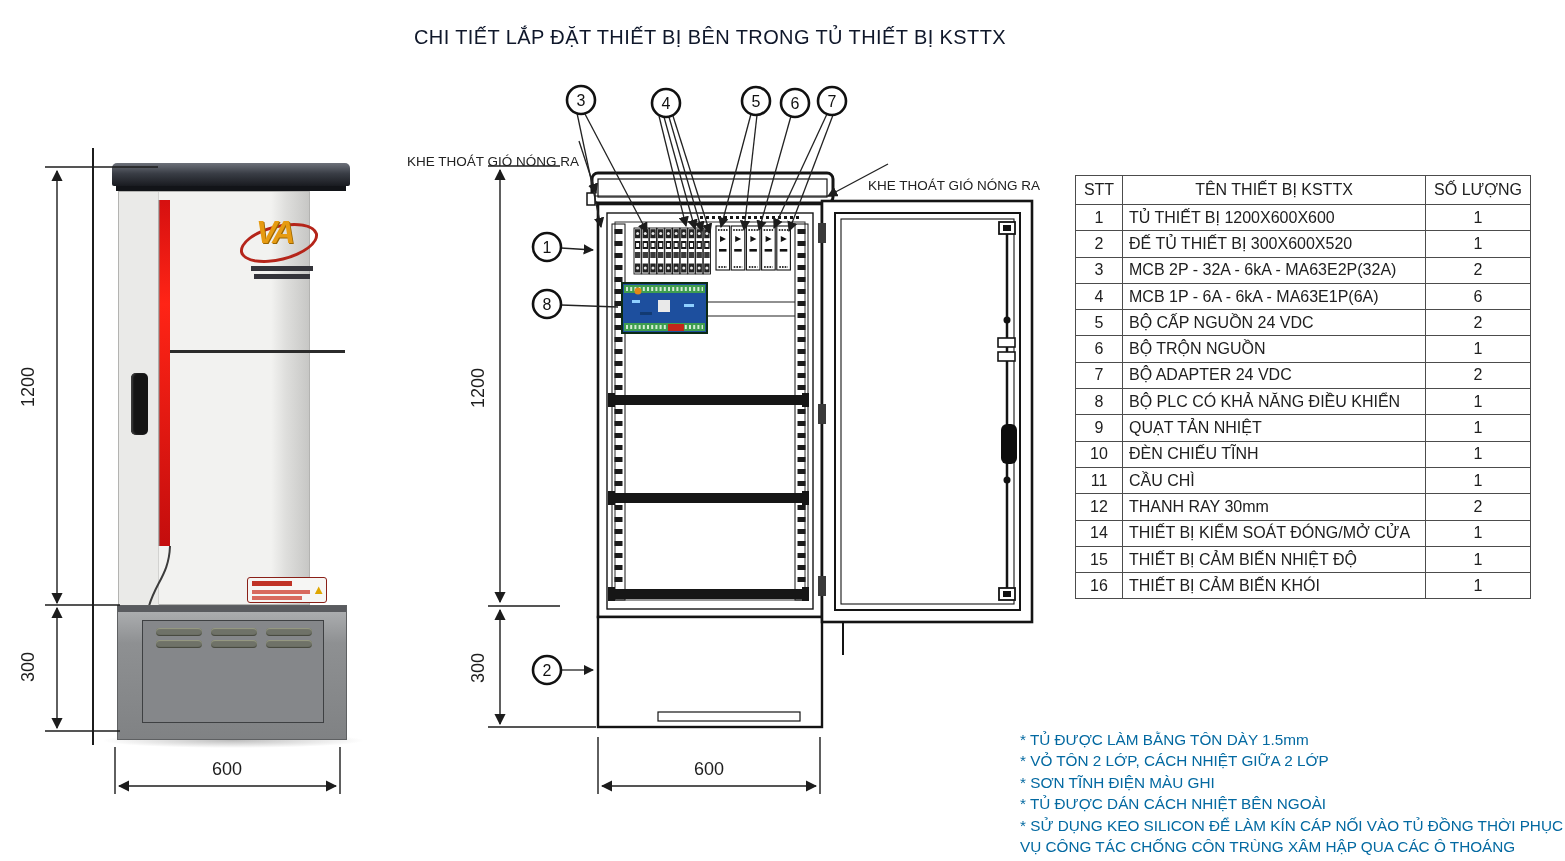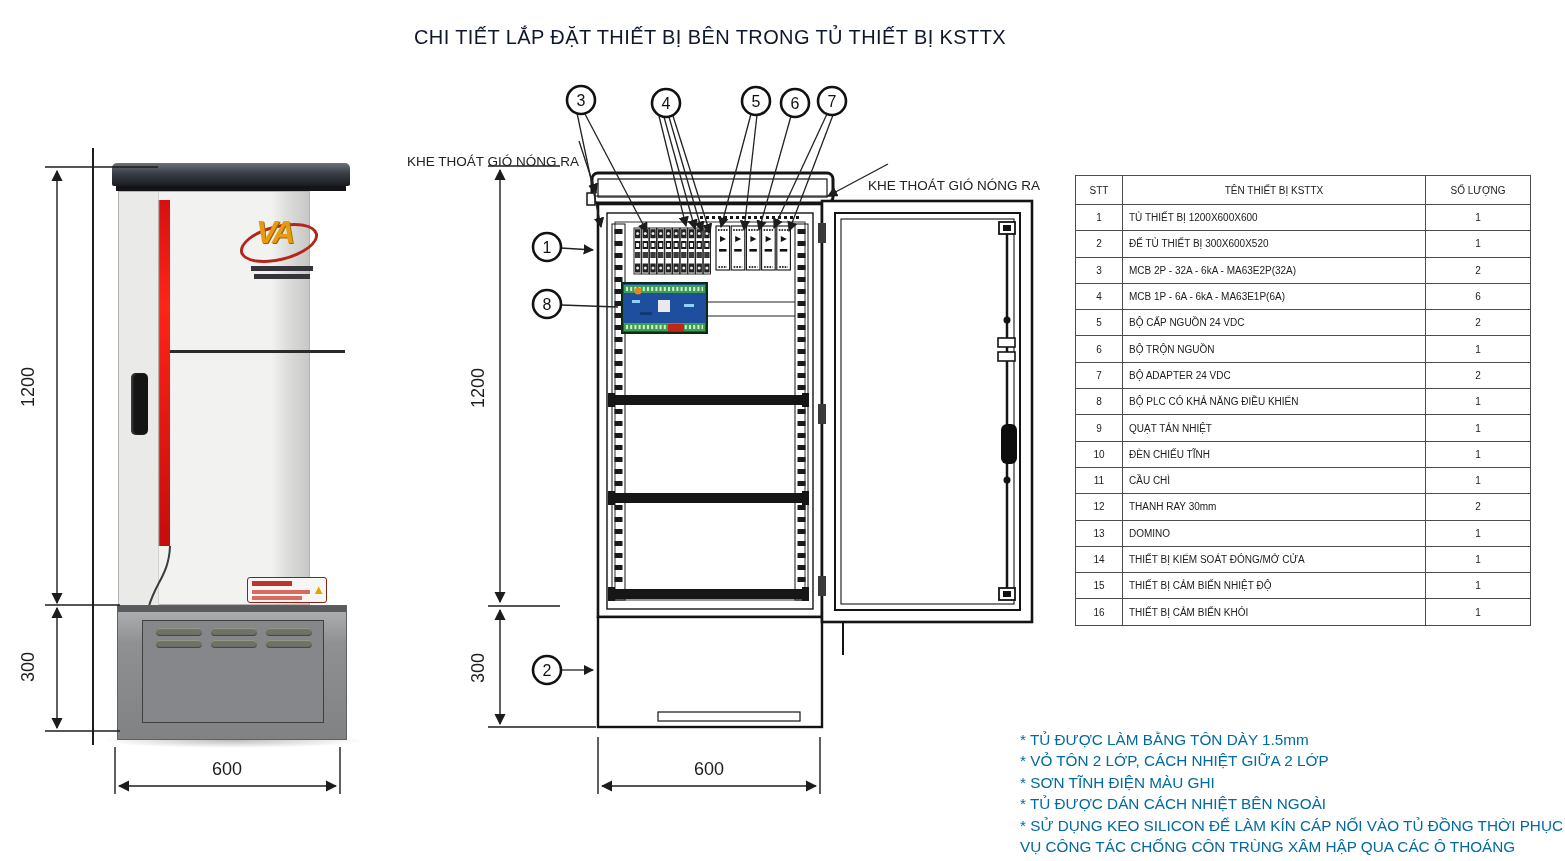--- a/index.html
+++ b/index.html
@@ -48,21 +48,21 @@
   .cab .shadow{position:absolute;left:-10px;top:570px;width:262px;height:15px;
                background:radial-gradient(closest-side,rgba(40,40,40,.3),rgba(0,0,0,0));}
 
   
   .vent-label{position:absolute;font-size:13.5px;color:#222;white-space:nowrap;margin-top:28px;}
   .vl-left{left:407px;top:126px;}
   .vl-right{left:868px;top:150px;}
 
   
   table.equip{position:absolute;left:1075px;top:175px;border-collapse:collapse;
-              font-size:10px;color:#202020;table-layout:fixed;}
+              font-size:16px;color:#202020;table-layout:fixed;}
   table.equip th,table.equip td{border:1.6px solid #4c4c4c;padding:0 6px;height:26.3px;
               overflow:hidden;white-space:nowrap;font-weight:normal;}
   table.equip th{height:29px;text-align:center;}
   table.equip td.c{text-align:center;}
   col.c-stt{width:47px;} col.c-name{width:303px;} col.c-qty{width:105px;}
 
   
   .notes{position:absolute;left:1020px;top:729px;font-size:15.3px;line-height:21.4px;color:#0369a1;}
   .notes div{white-space:nowrap;}
 
@@ -389,25 +389,20 @@
           <td class="c">11</td>
           <td>CẦU CHÌ</td>
           <td class="c">1</td>
         </tr>
         <tr>
           <td class="c">12</td>
           <td>THANH RAY 30mm</td>
           <td class="c">2</td>
         </tr>
         <tr>
-          <td class="c">13</td>
-          <td>DOMINO</td>
-          <td class="c">1</td>
-        </tr>
-        <tr>
           <td class="c">14</td>
           <td>THIẾT BỊ KIỂM SOÁT ĐÓNG/MỞ CỬA</td>
           <td class="c">1</td>
         </tr>
         <tr>
           <td class="c">15</td>
           <td>THIẾT BỊ CẢM BIẾN NHIỆT ĐỘ</td>
           <td class="c">1</td>
         </tr>
         <tr>

